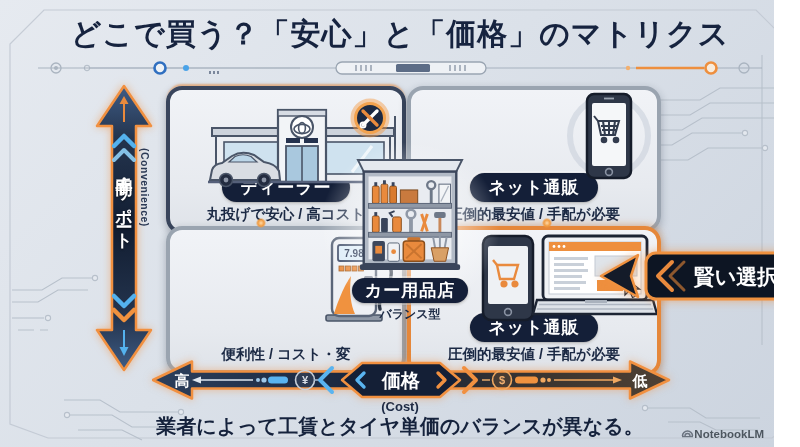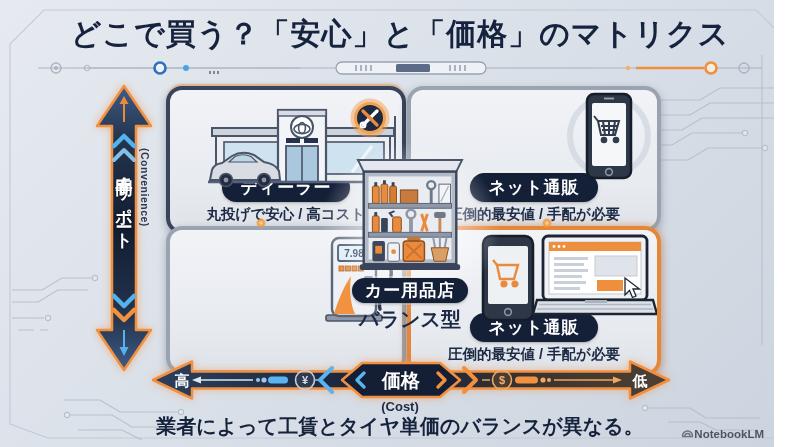--- a/index.html
+++ b/index.html
@@ -228,20 +228,21 @@
             <rect x="35.5" y="34" width="5" height="5"></rect>
             <rect x="42" y="34" width="5" height="5"></rect>
             <rect x="48.5" y="34" width="5" height="5"></rect>
         </g>
         <rect x="54" y="44" width="9" height="16" rx="1.5" fill="#36415a"></rect>
         <path d="M62,14 l11,4 l-2,9 l-11,-3 z" fill="#2e3848"></path>
         <line x1="64" y1="16" x2="71" y2="19" stroke="#e98a3d" stroke-width="2.6"></line>
         <path d="M70,24 q13,5 11,20 q-2,13 -8,19 q-5,6 -3,14" fill="none" stroke="#2e3848" stroke-width="3.4" stroke-linecap="round"></path>
       </svg>
     </div>
+    <div class="desc">便利性 / コスト・変</div>
   </div>
 
   <div class="abs quad quad-online-bottom">
     <div class="q-art" style="top:4px">
       <svg width="178" height="88" viewBox="0 0 178 88">
         <rect x="4" y="2" width="50" height="84" rx="8" fill="#2e3748" stroke="#151c2a" stroke-width="2.5"></rect>
         <rect x="9" y="12" width="40" height="58" rx="2" fill="#eef1f4"></rect>
         <circle cx="29" cy="78" r="3.4" fill="none" stroke="#8a93a3" stroke-width="1.6"></circle>
         <g transform="translate(29,40)" fill="none" stroke="#e98a3d" stroke-width="2.4">
           <path d="M-11,-9 h21 l-4,14 h-14 z"></path>
@@ -324,24 +325,33 @@
           <line x1="52" y1="91" x2="68" y2="106" stroke="#c9742f" stroke-width="2"></line>
             <line x1="68" y1="91" x2="52" y2="106" stroke="#c9742f" stroke-width="2"></line>
           <line x1="82" y1="95" x2="80" y2="84" stroke="#8f98a6" stroke-width="2"></line>
             <line x1="87" y1="95" x2="87" y2="82" stroke="#8f98a6" stroke-width="2"></line>
             <line x1="92" y1="95" x2="94" y2="84" stroke="#8f98a6" stroke-width="2"></line>
           <polygon points="78,95 96,95 93,109 81,109" fill="#d9a066" stroke="#8a4f1d"></polygon>
         </g>
         <rect x="4" y="112" width="104" height="6" rx="2" fill="#39445a"></rect>
       </svg>
       <div><span class="pill" style="font-size:17px;padding:1px 13px"><span>カー用品店</span></span></div>
-      <div class="desc" style="font-size:20px">バランス型</div>
+      <div class="desc" style="font-size:12px">バランス型</div>
     </div>
   </div>
 
+  <div class="abs badge">
+    <svg width="198" height="56" viewBox="0 0 198 56">
+      <polygon points="3,28 40,7 33,28 40,49" fill="#141b29" stroke="#ef913f" stroke-width="2.5" stroke-linejoin="round"></polygon>
+      <rect x="48" y="5" width="146" height="46" rx="10" fill="#0d1523" stroke="#ef913f" stroke-width="3"></rect>
+      <polyline points="74,14 60,28 74,42" fill="none" stroke="#e98a3d" stroke-width="4" stroke-linecap="round" stroke-linejoin="round"></polyline>
+      <polyline points="86,14 72,28 86,42" fill="none" stroke="#b96f33" stroke-width="3" opacity=".75" stroke-linecap="round" stroke-linejoin="round"></polyline>
+      <text x="138" y="35.5" font-size="21" text-anchor="middle" fill="#ffffff">賢い選択</text>
+    </svg>
+  </div>
 
   <div class="abs x-axis">
     <svg width="520" height="44" viewBox="0 0 520 44">
       <defs>
         <linearGradient id="hg" x1="0" y1="0" x2="1" y2="0">
           <stop offset="0" stop-color="#2c3f5c"></stop>
             <stop offset=".45" stop-color="#17233a"></stop>
           <stop offset=".78" stop-color="#3d3630"></stop>
             <stop offset="1" stop-color="#4f4034"></stop>
         </linearGradient>

